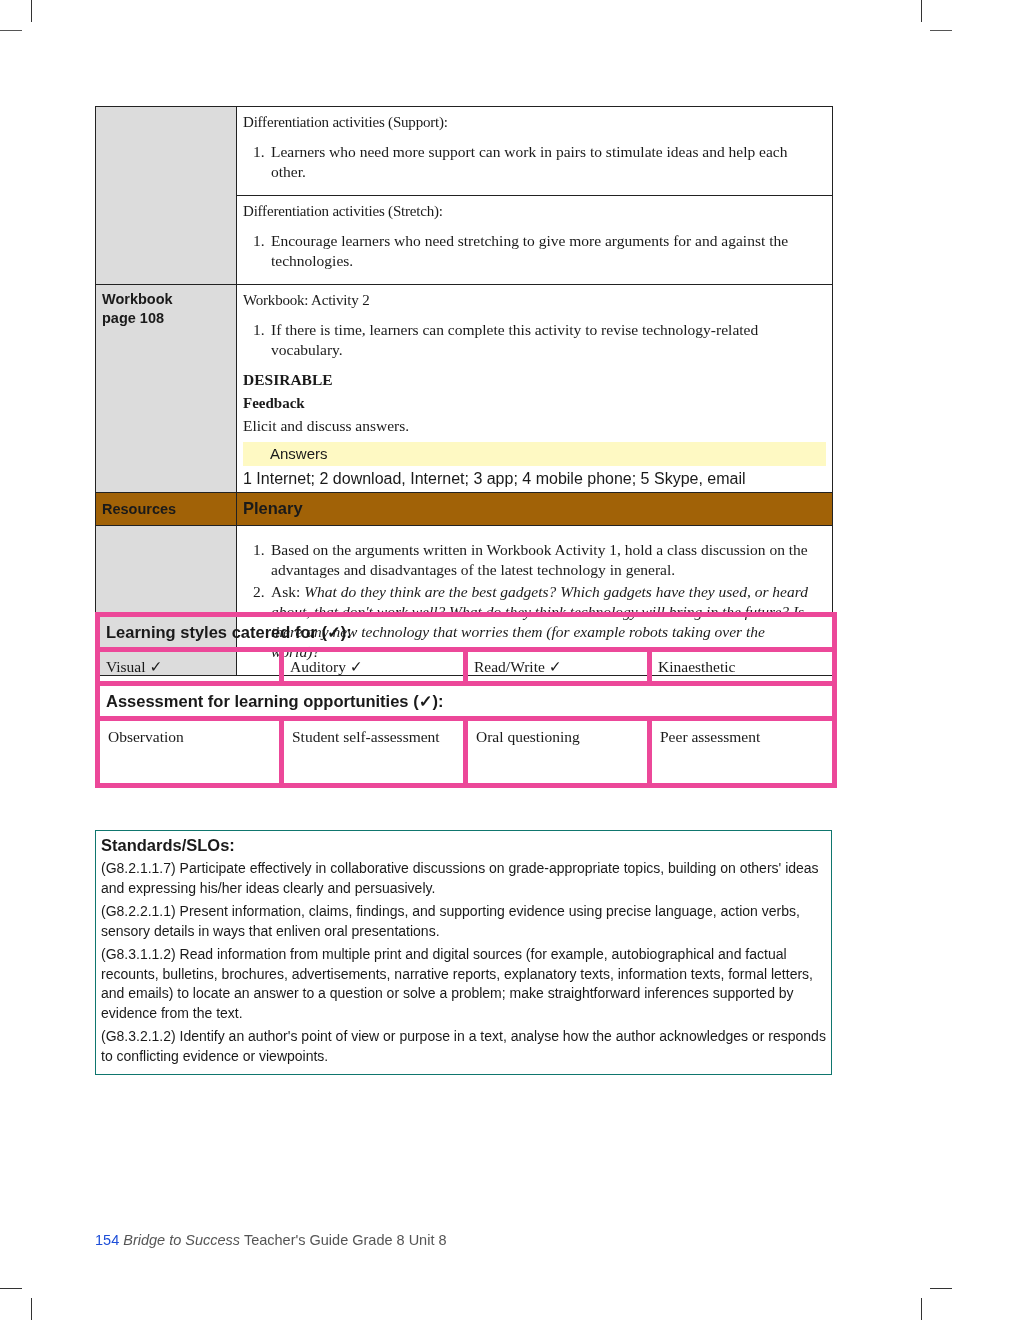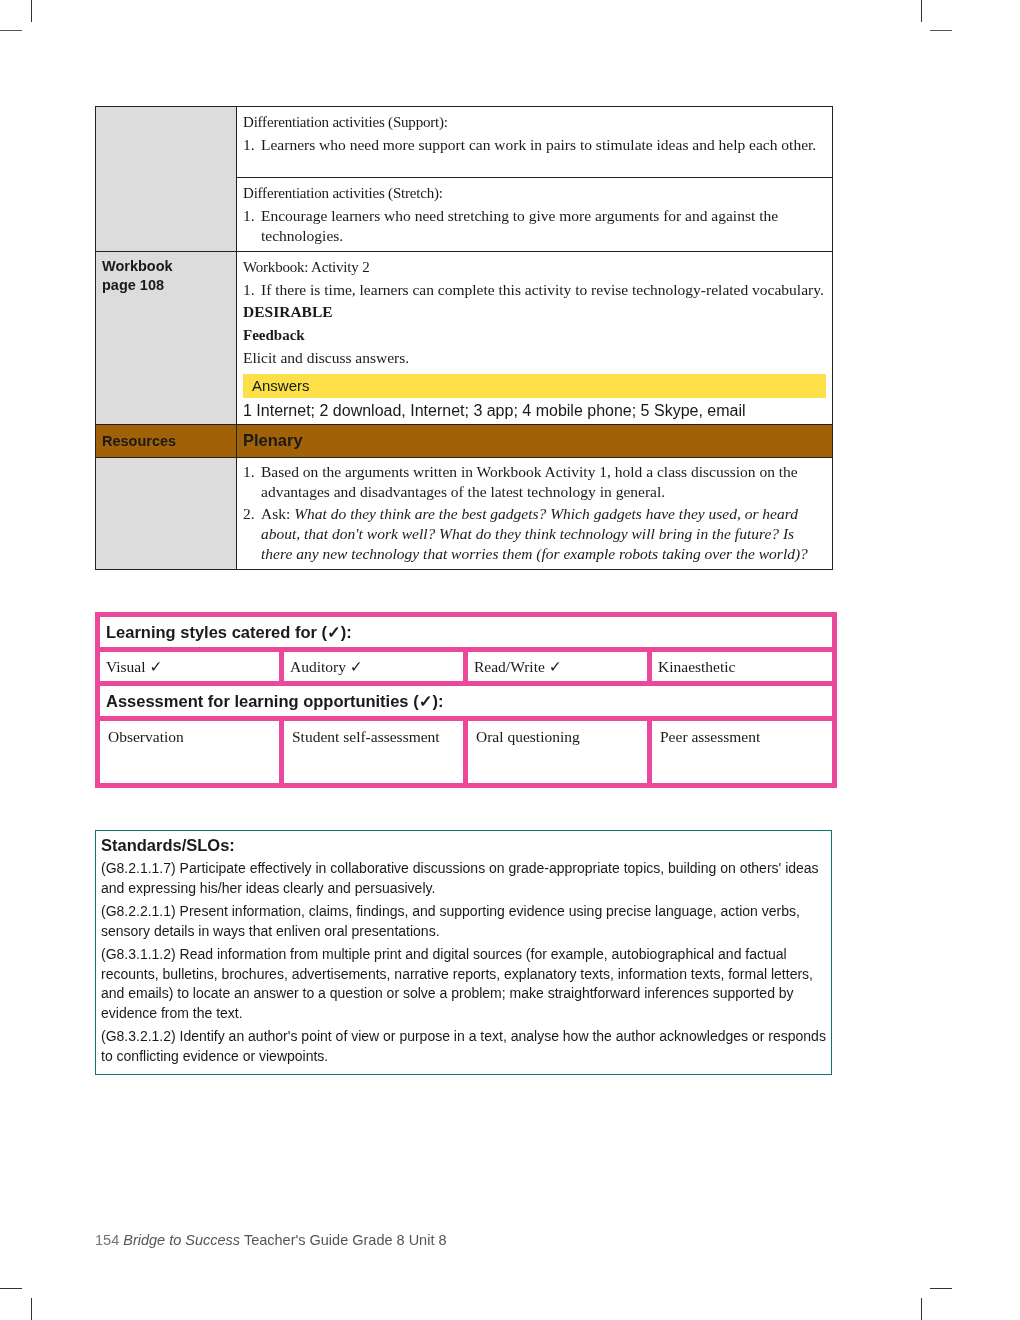--- a/index.html
+++ b/index.html
@@ -14,47 +14,47 @@
     border-collapse: collapse; table-layout: fixed;
     font-family: "Liberation Serif", serif; font-size: 15.5px; line-height: 20px;
   }
   .page-table td { border: 1px solid #222; vertical-align: top; padding: 0; }
 
   .side { background: #dcdcdc; font-family: "Liberation Sans", sans-serif; font-weight: bold; font-size: 14.5px; line-height: 19px; padding: 5px 6px !important; }
   .side-empty { background: #dcdcdc; }
   .cell { padding: 5px 6px 3px 6px !important; }
 
   .sub-head { font-weight: normal; font-size: 15px; margin-bottom: 3px; letter-spacing: -0.2px; }
-  ol.numbered { margin: 0; padding: 0; list-style: none; }
+  ol.numbered { margin: 10px; padding: 0; list-style: none; }
   ol.numbered li { padding-left: 18px; text-indent: -18px; margin-bottom: 2px; }
   .num { display: inline-block; width: 18px; text-indent: 0; }
   .bold-line { font-weight: bold; margin: 2px 0 3px 0; }
   .plain-line { margin: 2px 0 6px 0; }
 
-  .answers-bar { background: #fde047; margin: 6px 0 4px 0; padding: 2px 9px; font-family: "Liberation Sans", sans-serif; font-size: 15px; line-height: 20px; }
+  .answers-bar { background: #fef9c3; margin: 6px 0 4px 0; padding: 2px 27px; font-family: "Liberation Sans", sans-serif; font-size: 15px; line-height: 20px; }
   .answers-text { font-family: "Liberation Sans", sans-serif; font-size: 16px; line-height: 18px; padding-bottom: 1px; }
 
   .plenary-row td { background: #a16207; }
   .plenary-head { font-family: "Liberation Sans", sans-serif; font-weight: bold; font-size: 16.5px; padding: 5px 6px !important; line-height: 20px; }
   .plenary-side { font-family: "Liberation Sans", sans-serif; font-weight: bold; font-size: 14.5px; padding: 6px 6px !important; }
 
   .ital { font-style: italic; }
 
   .grid-table { position: absolute; left: 95px; width: 737px; border-collapse: collapse; table-layout: fixed; font-family: "Liberation Serif", serif; font-size: 15.5px; }
   .grid-table td { border: 5px solid #ec4899; vertical-align: top; }
   .section-head { font-family: "Liberation Sans", sans-serif; font-weight: bold; font-size: 16.5px; padding: 5px 6px; line-height: 20px; }
   .ls-cell { padding: 5px 6px; height: 19px; line-height: 19px; }
   .as-cell { padding: 6px 8px; height: 50px; line-height: 20px; }
 
   .standards { position: absolute; left: 95px; top: 830px; width: 725px; border: 1px solid #0f766e; padding: 4px 5px 4px 5px; font-family: "Liberation Sans", sans-serif; font-size: 14px; line-height: 19.5px; }
   .standards .title { font-weight: bold; font-size: 16.5px; line-height: 20px; margin-bottom: 4px; }
   .standards p { margin: 0 0 4px 0; }
 
   .footer { position: absolute; left: 95px; top: 1232px; font-family: "Liberation Sans", sans-serif; font-size: 14.5px; color: #555; }
-  .footer .pgnum { color: #737373; text-align: center; }
+  .footer .pgnum { color: #1d4ed8; text-align: center; }
   .footer .book { font-style: italic; }
 </style>
 </head>
 <body>
 
 <div class="crop v" style="left:31px; top:0;"></div>
 <div class="crop h" style="left:0; top:30px;"></div>
 <div class="crop v" style="left:921px; top:0;"></div>
 <div class="crop h" style="left:930px; top:30px;"></div>
 <div class="crop h" style="left:0; top:1288px; background:#333;"></div>

